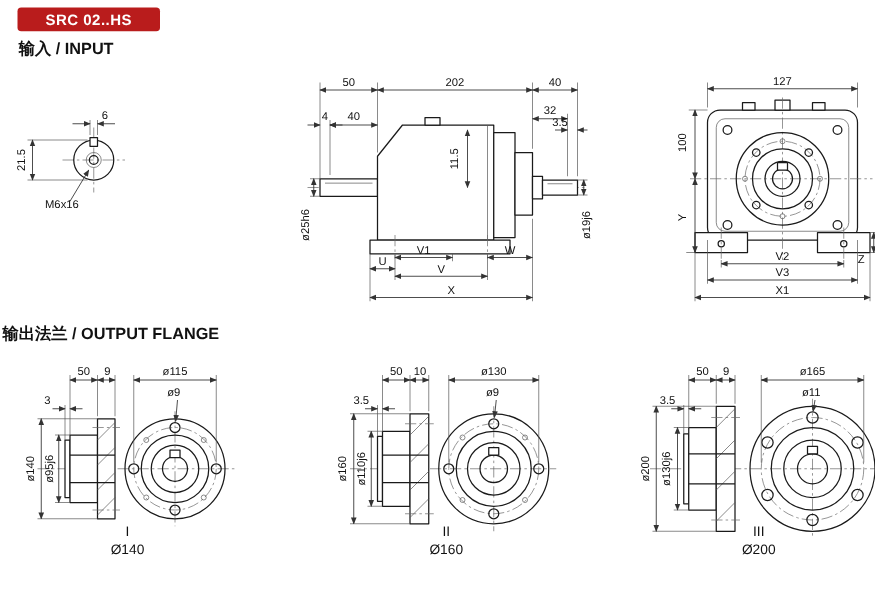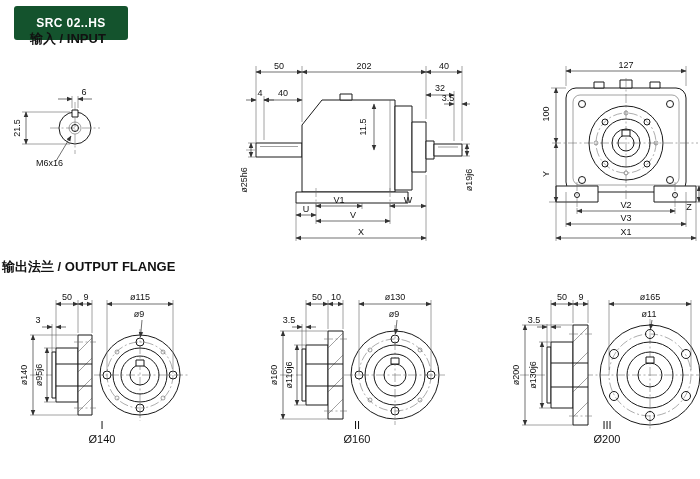--- a/index.html
+++ b/index.html
@@ -1,22 +1,22 @@
 <!DOCTYPE html>
 <html><head>
 <meta charset="utf-8">
 <style>
   * { margin:0; padding:0; box-sizing:border-box; }
   html,body { width:700px; height:479px; }
   body { background:#fff; font-family:"Liberation Sans", sans-serif; position:relative; overflow:hidden; }
-  .badge { position:absolute; left:14px; top:6px; width:114px; height:34px; background:#14532d; color:#fff;
+  .badge { position:absolute; left:14px; top:6px; width:114px; height:19px; background:#b91c1c; color:#fff;
            font-size:12px; font-weight:bold; display:flex; align-items:center; justify-content:center;
            border-radius:3px; letter-spacing:.4px; }
   .sec-label { position:absolute; font-size:13px; font-weight:bold; color:#111; white-space:nowrap; }
-  #sec-input  { left:30px; top:30px; }
+  #sec-input  { left:15px; top:30px; }
   #sec-output { left:2px; top:258px; }
   svg.draw { position:absolute; overflow:visible; }
   .ln  { stroke:#1a1a1a; stroke-width:1; fill:none; stroke-linejoin:round; }
   .lnf { stroke:#1a1a1a; stroke-width:1; fill:#fff; stroke-linejoin:round; }
   .thin{ stroke:#555; stroke-width:.55; fill:none; }
   .dim { stroke:#333; stroke-width:.7; fill:none; }
   .cl  { stroke:#666; stroke-width:.55; fill:none; stroke-dasharray:9 2.5 2 2.5; }
   text.t   { font-family:"Liberation Sans",sans-serif; font-size:9px;  fill:#111; }
   text.cap { font-family:"Liberation Sans",sans-serif; font-size:11px; fill:#111; }
 </style>

